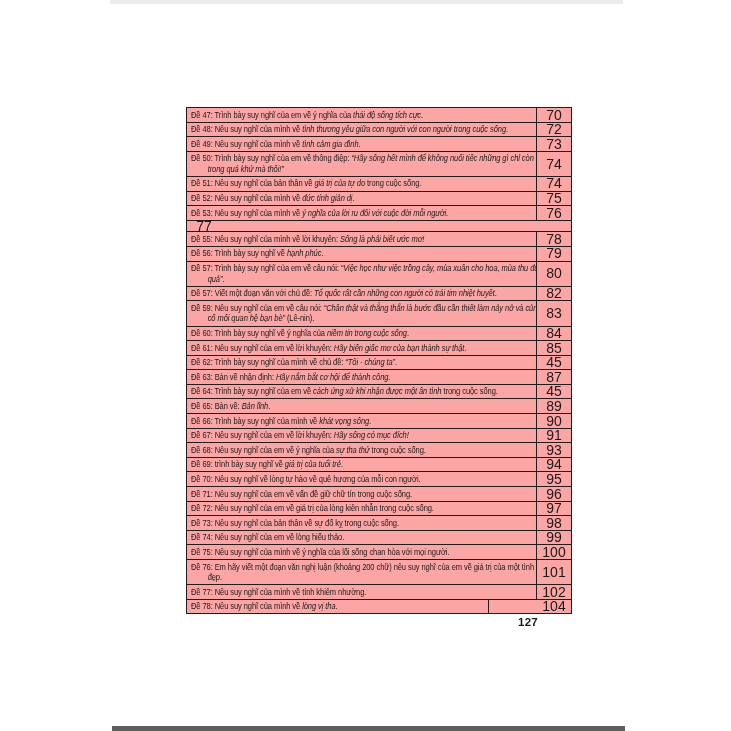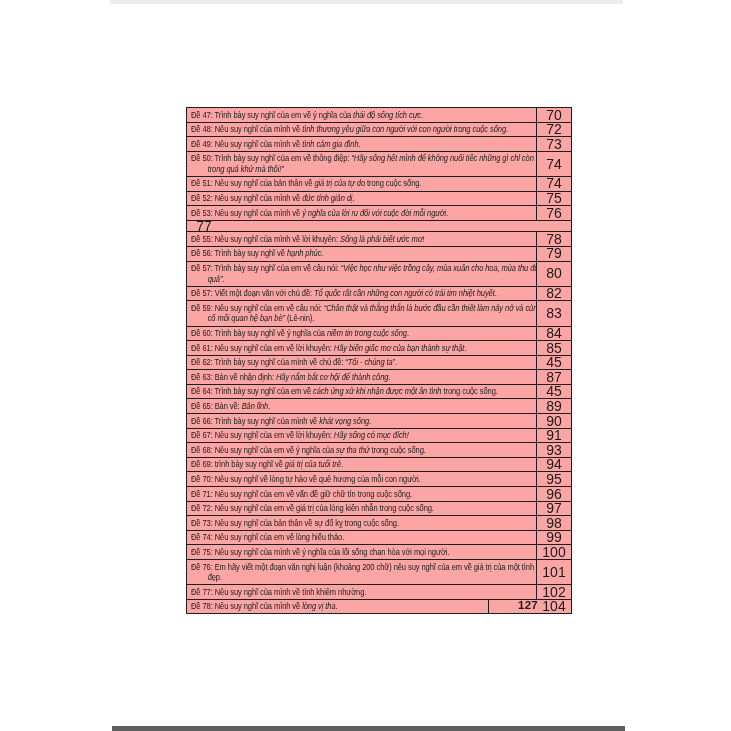--- a/index.html
+++ b/index.html
@@ -48,21 +48,21 @@
     text-indent:-19px;
   }
   .topic-inner .it{font-style:italic;}
   .pagecol{
     flex:0 0 34px;
     display:flex;align-items:center;justify-content:center;
     font-size:14px;
     line-height:10.6px;
   }
   .folio{
-    position:absolute;left:505px;top:599px;width:46px;
+    position:absolute;left:505px;top:616px;width:46px;
     text-align:center;
     font-weight:bold;
     font-size:11.5px;
     letter-spacing:0.3px;
   }
 </style>
 </head>
 <body>
 
 <div class="scan-top-strip"></div>

